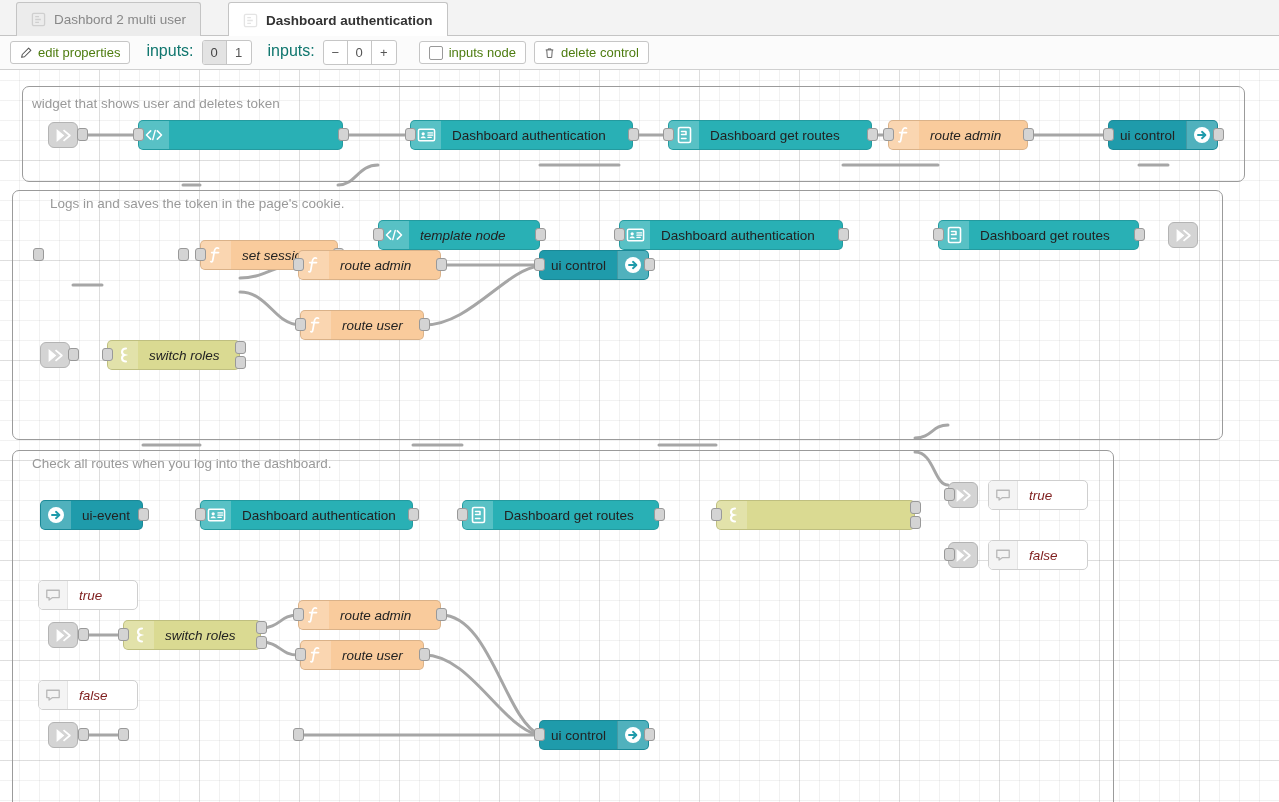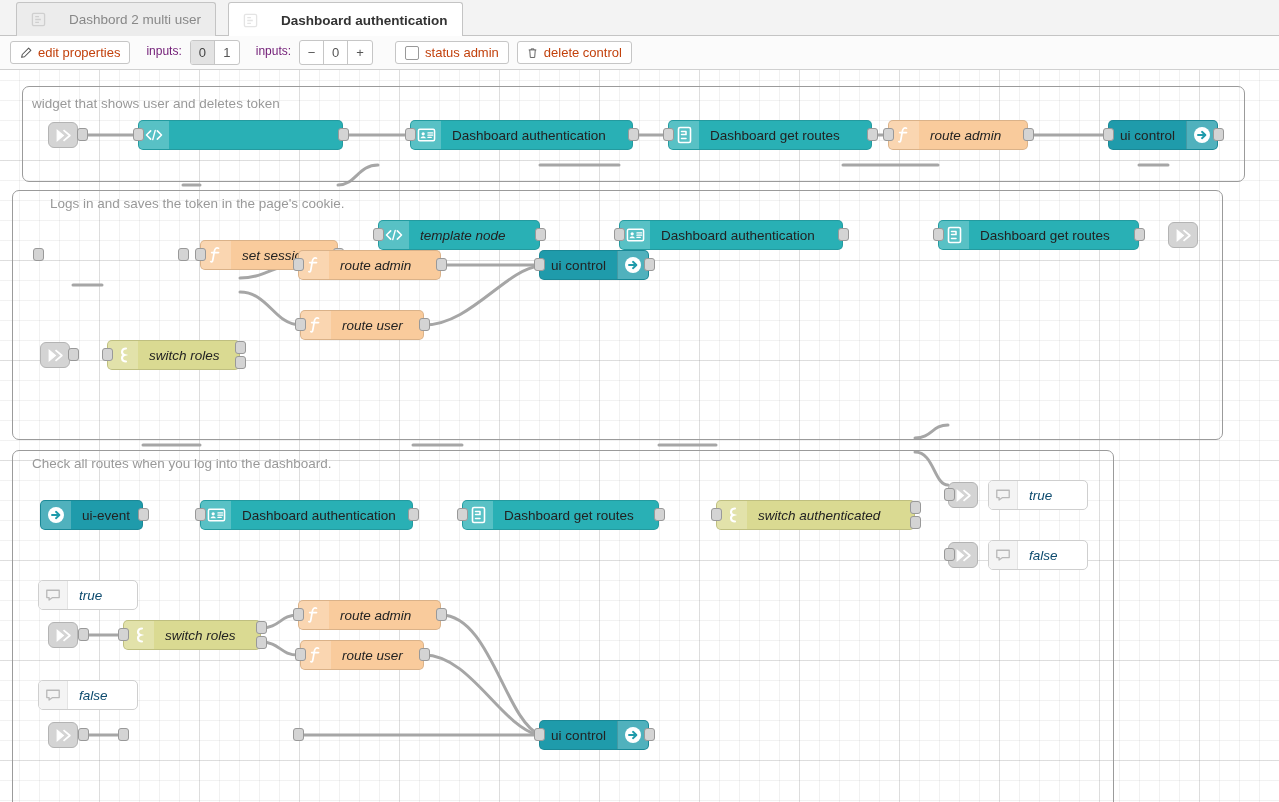--- a/index.html
+++ b/index.html
@@ -11,43 +11,43 @@
     font-size:13px;color:#333;
     -webkit-font-smoothing:antialiased;
   }
   
   #tab-bar{
     position:absolute;left:0;top:0;width:1279px;height:36px;
     background:#f3f3f3;border-bottom:1px solid #c4c4c4;box-sizing:border-box;
   }
   .tab{
     position:absolute;top:2px;height:34px;box-sizing:border-box;
-    display:flex;align-items:center;gap:23px;padding:0 14px;
+    display:flex;align-items:center;gap:8px;padding:0 14px;
     border:1px solid #c4c4c4;border-bottom:none;
     border-radius:3px 3px 0 0;
     font-size:13.5px;white-space:nowrap;
   }
   .tab.inactive{left:16px;background:#ececec;color:#888;}
   .tab.active{left:228px;background:#fff;color:#333;font-weight:bold;border-color:#c4c4c4;
               height:35px;top:2px;}
   .tab.active:after{content:"";position:absolute;left:0;right:0;bottom:-1px;height:2px;background:#fff;}
   .tab-ico{width:15px;height:15px;flex:none;opacity:.35;}
   
   #sub-toolbar{
     position:absolute;left:0;top:36px;width:1279px;height:34px;
     background:#fbfbfb;border-bottom:1px solid #d0d0d0;box-sizing:border-box;
     display:flex;align-items:center;gap:0px;padding-left:10px;
   }
   .tb-btn{
     display:flex;align-items:center;gap:6px;
     height:23px;padding:0 9px;box-sizing:border-box;
     border:1px solid #c6c6c6;border-radius:3px;background:#fff;
-    font-size:13px;color:#c2410c;cursor:pointer;white-space:nowrap;
-  }
-  .tb-label{margin:0 8px 4px 16px;font-size:12px;color:#701a75;}
+    font-size:13px;color:#4d7c0f;cursor:pointer;white-space:nowrap;
+  }
+  .tb-label{margin:0 8px 4px 16px;font-size:16px;color:#0f766e;}
   .seg{display:flex;height:23px;border:1px solid #c6c6c6;border-radius:3px;overflow:hidden;background:#fff;}
   .seg > div{
     min-width:24px;padding:0 7px;display:flex;align-items:center;justify-content:center;
     font-size:13px;color:#555;border-right:1px solid #c6c6c6;cursor:pointer;box-sizing:border-box;
   }
   .seg > div:last-child{border-right:none;}
   .seg > div.sel{background:#e3e3e3;color:#444;}
   .chk{
     width:12px;height:12px;border:1px solid #999;border-radius:2px;background:#fff;flex:none;
   }
@@ -98,21 +98,21 @@
     background:#d4d4d4;border:1px solid #b4b4b4;border-radius:6px;
     display:flex;align-items:center;justify-content:center;cursor:pointer;
   }
   
   .cmt{
     position:absolute;height:30px;box-sizing:border-box;
     background:#fff;border:1px solid #cfcfcf;border-radius:5px;
     display:flex;align-items:stretch;cursor:pointer;overflow:hidden;
   }
   .cmt .ico{width:28px;flex:none;display:flex;align-items:center;justify-content:center;background:#f4f4f4;border-right:1px solid #e4e4e4;}
-  .cmt .lbl{flex:1;display:flex;align-items:center;padding:0 11px;font-size:13.5px;font-style:italic;color:#0c4a6e;}
+  .cmt .lbl{flex:1;display:flex;align-items:center;padding:0 11px;font-size:13.5px;font-style:italic;color:#7f1d1d;}
   
   .port{
     position:absolute;width:11px;height:13px;box-sizing:border-box;
     background:#d4d4d4;border:1px solid #999;border-radius:3px;
     cursor:crosshair;
   }
 </style>
 </head>
 <body>
 
@@ -152,21 +152,21 @@
   <div class="seg">
     <div>−</div>
     <div>0</div>
     <div>+</div>
   </div>
 
   <div class="gap-lg"></div>
 
   <div class="tb-btn">
     <span class="chk"></span>
-    <span>status admin</span>
+    <span>inputs node</span>
   </div>
 
   <div style="width:8px"></div>
 
   <div class="tb-btn">
     <svg width="11" height="12" viewBox="0 0 16 16">
       <path d="M2.5 3.5h11M6 3.5V2h4v1.5M4 3.5l.8 11h6.4l.8-11" fill="none" stroke="#555" stroke-width="1.3" stroke-linejoin="round"></path>
     </svg>
     <span>delete control</span>
   </div>
@@ -442,21 +442,20 @@
   </div>
   <div class="port" style="left:457px;top:438px;"></div>
   <div class="port" style="left:654px;top:438px;"></div>
 
   <div class="node italic" style="left:716px;top:430px;width:199px;background:#dada92;">
     <div class="ico">
       <svg width="16" height="18" viewBox="0 0 16 18">
           <path d="M11 2.5 C 6 2.5, 6 8, 9.5 9 C 6 10, 6 15.5, 11 15.5" fill="none" stroke="#fff" stroke-width="2.1" stroke-linecap="round"></path>
         </svg>
     </div>
-    <div class="lbl">switch authenticated</div>
   </div>
   <div class="port" style="left:711px;top:438px;"></div>
   <div class="port" style="left:910px;top:431px;"></div>
   <div class="port" style="left:910px;top:446px;"></div>
 
   <div class="linknode" style="left:948px;top:412px;">
     <svg width="17" height="17" viewBox="0 0 16 16">
       <path d="M2 3 L8 8 L2 13 Z" fill="#fff" stroke="#fff"></path>
       <path d="M8 3 L14 8 L8 13" fill="none" stroke="#fff" stroke-width="1.6" stroke-linejoin="round"></path>
     </svg>

